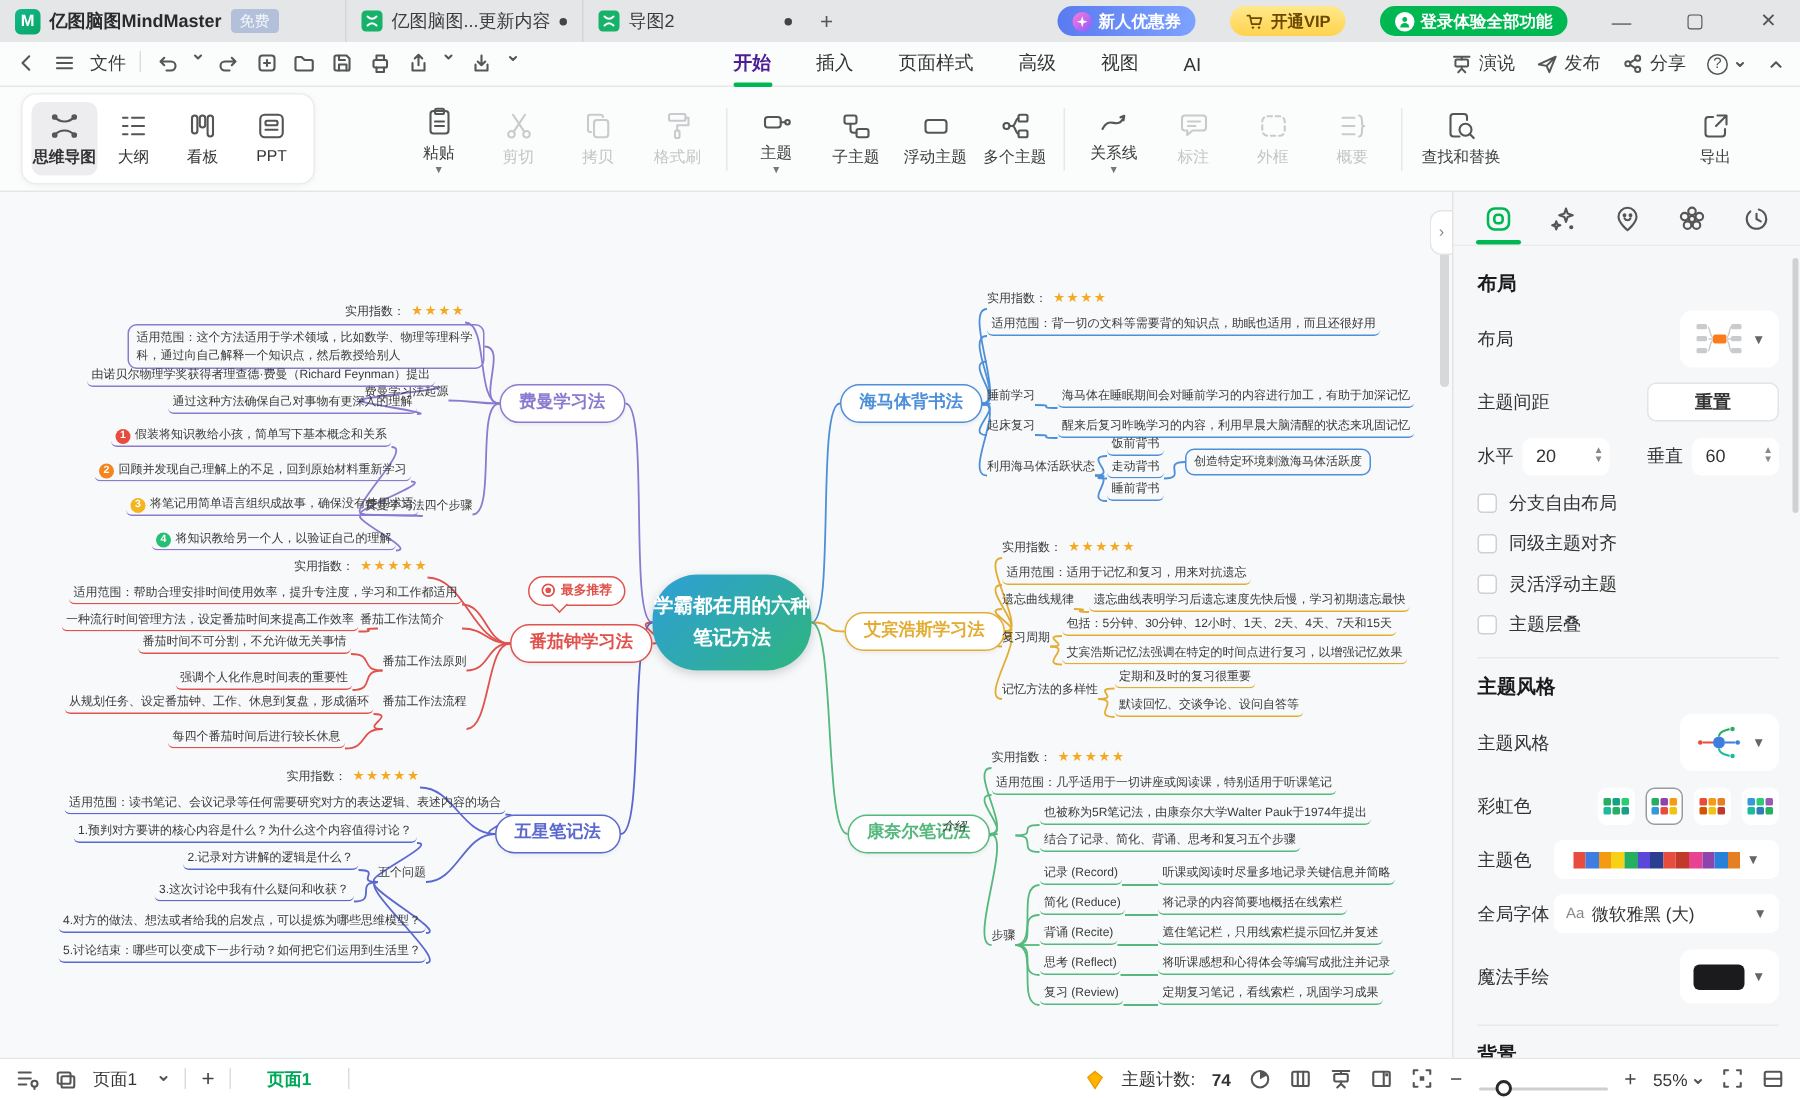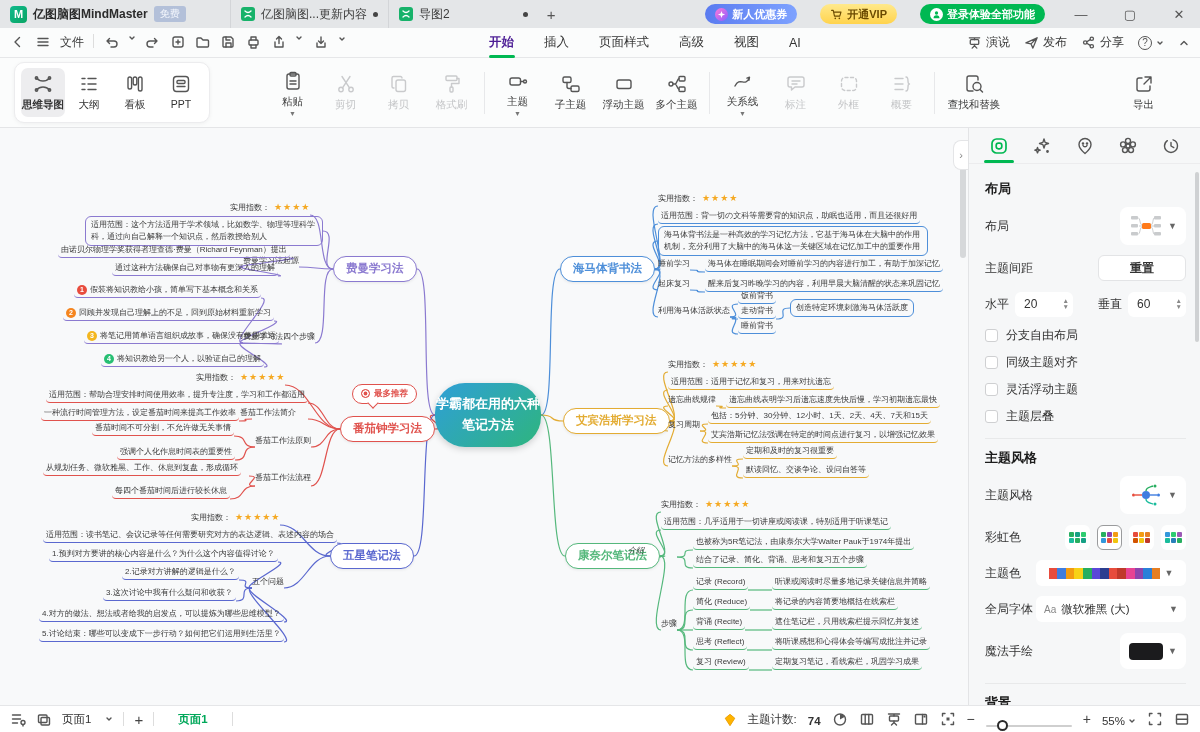--- a/index.html
+++ b/index.html
@@ -501,36 +501,35 @@
           <span class="co-ico"></span>
           <span>最多推荐</span>
         </div>
         <div class="mm mm-starsnode" style="left: 196px; top: 243px;"><span>实用指数：</span><span class="mm-starrun" style="color: rgb(245, 169, 34);">★★★★★</span></div>
         <div class="mm mm-line" style="left: 46px; top: 261px; border-color: rgb(224, 82, 77);"><span>适用范围：帮助合理安排时间使用效率，提升专注度，学习和工作都适用</span></div>
         <div class="mm mm-label" style="left: 240px; top: 279px;"><span>番茄工作法简介</span></div>
         <div class="mm mm-line" style="left: 41px; top: 279px; border-color: rgb(224, 82, 77);"><span>一种流行时间管理方法，设定番茄时间来提高工作效率</span></div>
         <div class="mm mm-label" style="left: 255px; top: 307px;"><span>番茄工作法原则</span></div>
         <div class="mm mm-line" style="left: 92px; top: 294px; border-color: rgb(224, 82, 77);"><span>番茄时间不可分割，不允许做无关事情</span></div>
         <div class="mm mm-line" style="left: 117px; top: 318px; border-color: rgb(224, 82, 77);"><span>强调个人化作息时间表的重要性</span></div>
-        <div class="mm mm-label" style="left: 255px; top: 344px;"><span>番茄工作法流程</span></div>
-        <div class="mm mm-line" style="left: 43px; top: 334px; border-color: rgb(224, 82, 77);"><span>从规划任务、微软雅黑、工作、休息到复盘，形成循环</span></div>
+        <div class="mm mm-label" style="left: 255px; top: 334px;"><span>番茄工作法流程</span></div>
+        <div class="mm mm-line" style="left: 43px; top: 334px; border-color: rgb(224, 82, 77);"><span>从规划任务、设定番茄钟、工作、休息到复盘，形成循环</span></div>
         <div class="mm mm-line" style="left: 112px; top: 357px; border-color: rgb(224, 82, 77);"><span>每四个番茄时间后进行较长休息</span></div>
         <div class="mm mm-branch" style="left: 330px; top: 415px; border-color: rgb(90, 104, 207); color: rgb(90, 104, 207);"><span>五星笔记法</span></div>
         <div class="mm mm-starsnode" style="left: 191px; top: 383px;"><span>实用指数：</span><span class="mm-starrun" style="color: rgb(245, 169, 34);">★★★★★</span></div>
         <div class="mm mm-line" style="left: 43px; top: 401px; border-color: rgb(90, 104, 207);"><span>适用范围：读书笔记、会议记录等任何需要研究对方的表达逻辑、表述内容的场合</span></div>
         <div class="mm mm-label" style="left: 252px; top: 448px;"><span>五个问题</span></div>
         <div class="mm mm-line" style="left: 49px; top: 420px; border-color: rgb(90, 104, 207);"><span>1.预判对方要讲的核心内容是什么？为什么这个内容值得讨论？</span></div>
         <div class="mm mm-line" style="left: 122px; top: 438px; border-color: rgb(90, 104, 207);"><span>2.记录对方讲解的逻辑是什么？</span></div>
         <div class="mm mm-line" style="left: 103px; top: 459px; border-color: rgb(90, 104, 207);"><span>3.这次讨论中我有什么疑问和收获？</span></div>
         <div class="mm mm-line" style="left: 39px; top: 480px; border-color: rgb(90, 104, 207);"><span>4.对方的做法、想法或者给我的启发点，可以提炼为哪些思维模型？</span></div>
         <div class="mm mm-line" style="left: 39px; top: 500px; border-color: rgb(90, 104, 207);"><span>5.讨论结束：哪些可以变成下一步行动？如何把它们运用到生活里？</span></div>
         <div class="mm mm-branch" style="left: 560px; top: 128px; border-color: rgb(78, 143, 217); color: rgb(78, 143, 217);"><span>海马体背书法</span></div>
         <div class="mm mm-starsnode" style="left: 658px; top: 64px;"><span>实用指数：</span><span class="mm-starrun" style="color: rgb(245, 169, 34);">★★★★</span></div>
         <div class="mm mm-line" style="left: 658px; top: 82px; border-color: rgb(78, 143, 217);"><span>适用范围：背一切の文科等需要背的知识点，助眠也适用，而且还很好用</span></div>
-        <div class="mm mm-box" style="left: 658px; top: 98px; width: 270px; border-color: rgb(78, 143, 217);"><span>海马体背书法是一种高效的学习记忆方法，它基于海马体在大脑中的作用机制，充分利用了大脑中的海马体这一关键区域在记忆加工中的重要作用</span></div>
         <div class="mm mm-label" style="left: 658px; top: 130px;"><span>睡前学习</span></div>
         <div class="mm mm-line" style="left: 705px; top: 130px; border-color: rgb(78, 143, 217);"><span>海马体在睡眠期间会对睡前学习的内容进行加工，有助于加深记忆</span></div>
         <div class="mm mm-label" style="left: 658px; top: 150px;"><span>起床复习</span></div>
         <div class="mm mm-line" style="left: 705px; top: 150px; border-color: rgb(78, 143, 217);"><span>醒来后复习昨晚学习的内容，利用早晨大脑清醒的状态来巩固记忆</span></div>
         <div class="mm mm-label" style="left: 658px; top: 177px;"><span>利用海马体活跃状态</span></div>
         <div class="mm mm-line" style="left: 738px; top: 162px; border-color: rgb(78, 143, 217);"><span>饭前背书</span></div>
         <div class="mm mm-line" style="left: 738px; top: 177px; border-color: rgb(78, 143, 217);"><span>走动背书</span></div>
         <div class="mm mm-line" style="left: 738px; top: 192px; border-color: rgb(78, 143, 217);"><span>睡前背书</span></div>
         <div class="mm mm-box" style="left: 790px; top: 171px; border-color: rgb(78, 143, 217);"><span>创造特定环境刺激海马体活跃度</span></div>
         <div class="mm mm-branch" style="left: 563px; top: 280px; border-color: rgb(227, 172, 51); color: rgb(227, 172, 51);"><span>艾宾浩斯学习法</span></div>

